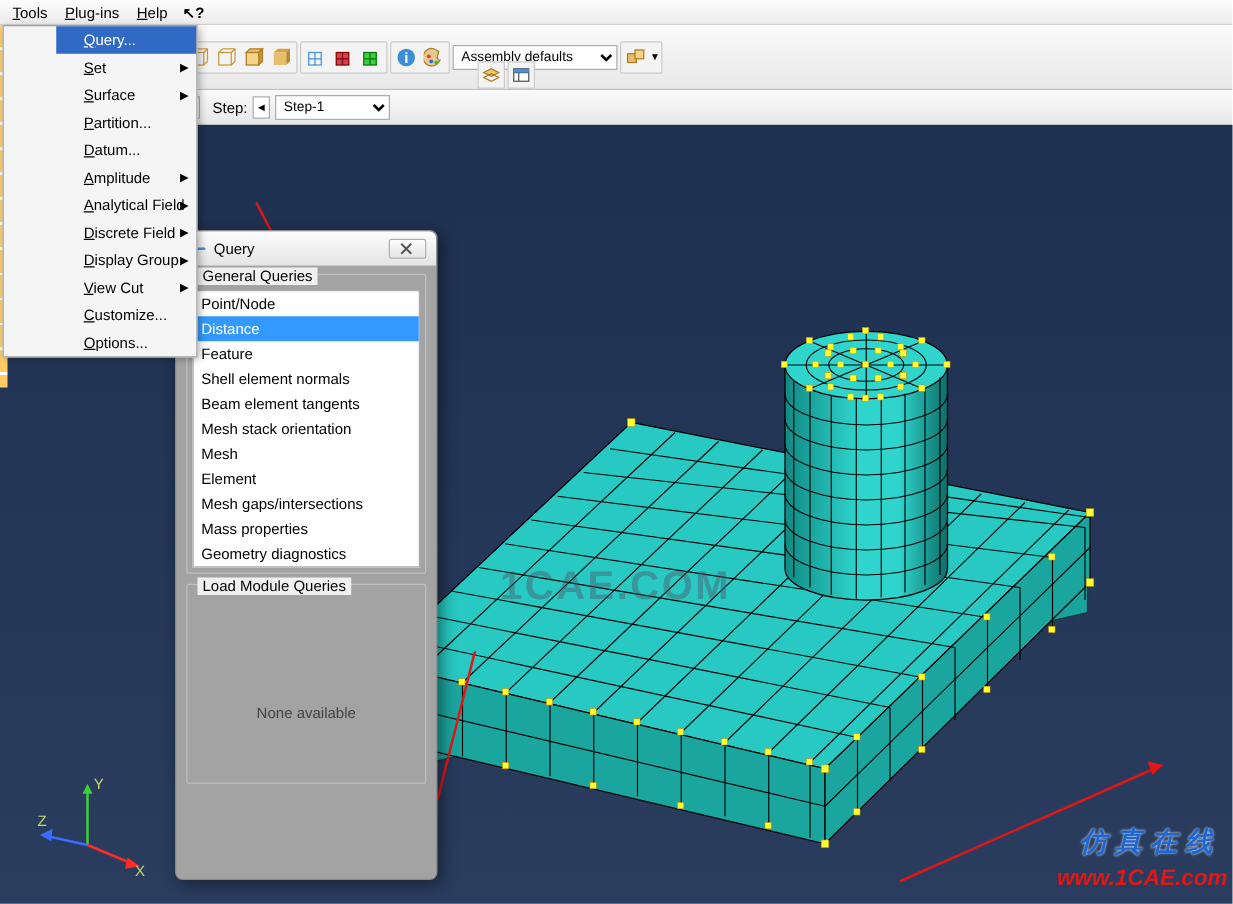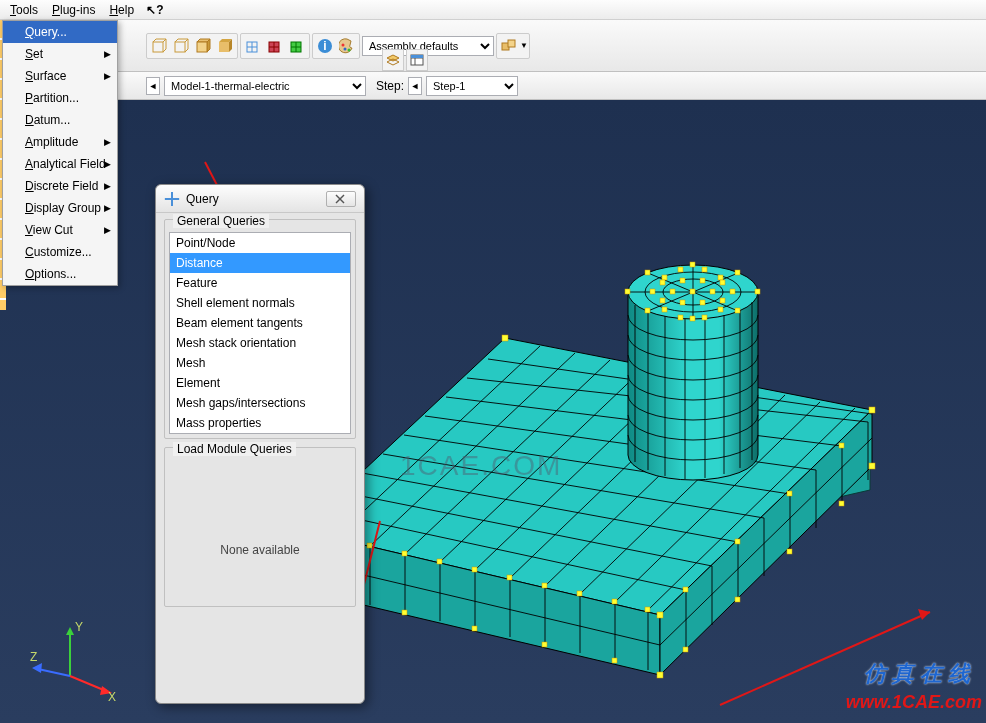--- a/index.html
+++ b/index.html
@@ -1,44 +1,44 @@
 <!DOCTYPE html>
 <html><head>
 <meta charset="utf-8">
 <style>
 *{box-sizing:border-box;margin:0;padding:0;font-family:"Microsoft YaHei","Segoe UI",Tahoma,sans-serif;font-size:12px;}
 html,body{width:986px;height:723px;overflow:hidden;background:#fff;}
 .menubar{display:flex;align-items:center;height:20px;background:linear-gradient(#fdfdfd,#ececec);border-bottom:1px solid #d0d0d0;padding-left:4px;gap:2px;}
 .menubar-item{padding:2px 6px;cursor:default;}
 .menubar-item u{text-decoration:underline;}
 .help-cursor{margin-left:4px;font-weight:bold;}
-.tools-dropdown{position:absolute;left:2px;top:20px;width:116px;background:#f5f5f5;border:1px solid #a0a0a0;box-shadow:2px 2px 6px rgba(0,0,0,.3);z-index:100;}
+.tools-dropdown{position:absolute;left:2px;top:20px;width:156px;background:#f5f5f5;border:1px solid #a0a0a0;box-shadow:2px 2px 6px rgba(0,0,0,.3);z-index:100;padding-left:42px;}
 .tools-item{display:flex;align-items:center;padding:3px 6px 3px 22px;cursor:default;position:relative;line-height:16px;}
 .tools-item.selected{background:#316ac5;color:#fff;}
 .tools-item .arrow{position:absolute;right:6px;font-size:9px;}
 .toolbar{height:52px;background:linear-gradient(#fafafa,#e8e8e8);border-bottom:1px solid #c0c0c0;display:flex;align-items:center;padding-left:146px;gap:2px;}
 .tb-group{display:flex;align-items:center;gap:0;border:1px solid #ccc;border-radius:2px;padding:1px;background:#f3f3f3;}
 .tb-btn{width:22px;height:22px;display:flex;align-items:center;justify-content:center;border:1px solid transparent;}
 .combo{height:20px;border:1px solid #abadb3;background:#fff;font-size:11px;padding:1px 2px;}
 .modelbar{height:28px;background:linear-gradient(#fafafa,#e8e8e8);border-bottom:1px solid #c0c0c0;display:flex;align-items:center;padding-left:146px;gap:4px;}
 .left-strip{position:absolute;left:0;top:20px;width:6px;height:290px;background:repeating-linear-gradient(#ffcc66 0 18px,#fff 18px 20px);z-index:50;}
 .viewport{position:absolute;left:0;top:100px;right:0;bottom:0;background:#1b2a4a;background:linear-gradient(#1e3050 0%,#2a3d5f 100%);overflow:hidden;}
-.query-dialog{position:absolute;left:155px;top:184px;width:210px;height:520px;background:#e5e5e5;border:1px solid #8a8a8a;border-radius:6px;box-shadow:3px 3px 12px rgba(0,0,0,.45);z-index:80;}
+.query-dialog{position:absolute;left:140px;top:184px;width:210px;height:520px;background:#a3a3a3;border:1px solid #8a8a8a;border-radius:6px;box-shadow:3px 3px 12px rgba(0,0,0,.45);z-index:80;}
 .dlg-title{height:28px;display:flex;align-items:center;padding:0 8px;background:linear-gradient(#fdfdfd,#e4e4e4);border-bottom:1px solid #c8c8c8;border-radius:6px 6px 0 0;}
 .dlg-title .ico{width:16px;height:16px;margin-right:6px;}
 .dlg-close{margin-left:auto;width:30px;height:16px;border:1px solid #b0b0b0;border-radius:2px;display:flex;align-items:center;justify-content:center;font-size:10px;background:linear-gradient(#fdfdfd,#e4e4e4);}
 .dlg-body{padding:6px 8px;}
 .groupbox{border:1px solid #c0c0c0;border-radius:2px;padding:6px 4px 4px;margin-bottom:8px;}
 .groupbox-label{position:relative;top:-12px;left:4px;background:#f0f0f0;padding:0 4px;display:inline-block;}
 .gq-list{border:1px solid #abadb3;background:#fff;margin-top:-8px;}
 .gq-item{padding:3px 6px;cursor:default;}
 .gq-item.selected{background:#3399ff;color:#fff;}
 .lmq-box{border:1px solid #c0c0c0;border-radius:2px;padding:6px 4px 4px;height:160px;position:relative;text-decoration:underline;}
 .lmq-none{position:absolute;left:0;right:0;top:60%;text-align:center;color:#444;}
-.watermark{position:absolute;left:400px;top:350px;color:rgba(80,90,110,.45);font-size:28px;font-weight:normal;letter-spacing:2px;pointer-events:none;}
+.watermark{position:absolute;left:400px;top:350px;color:rgba(80,90,110,.45);font-size:32px;font-weight:bold;letter-spacing:2px;pointer-events:none;}
 .cn-label{position:absolute;right:16px;bottom:34px;font-size:22px;font-weight:bold;color:#1e66d0;font-style:italic;text-shadow:0 0 2px #fff;}
 .url-label{position:absolute;right:4px;bottom:10px;font-size:18px;font-weight:bold;color:#e01717;font-style:italic;}
 .axis{position:absolute;left:30px;bottom:22px;z-index:60;}
 .axis-svg{overflow:visible;}
 svg{display:block;}
 </style>
 </head>
 <body>
 
 <div class="menubar">
@@ -193,21 +193,20 @@
         <rect x="2" y="3" width="12" height="10" fill="#fff" stroke="#555"></rect>
         <line x1="2" y1="6" x2="14" y2="6" stroke="#555"></line>
         <line x1="6" y1="3" x2="6" y2="13" stroke="#555"></line>
         <rect x="2" y="3" width="12" height="3" fill="#4a90d9"></rect>
       </svg>
     </div>
 </div>
 
 <div class="modelbar">
   <div class="tb-btn" style="width:14px;height:18px;border:1px solid #abadb3;background:#fff;font-size:9px">◄</div>
-  <select class="combo" style="width:202px"><option>Model-1-thermal-electric</option></select>
   <span style="margin-left:6px">Step:</span>
   <div class="tb-btn" style="width:14px;height:18px;border:1px solid #abadb3;background:#fff;font-size:9px">◄</div>
   <select class="combo" style="width:92px"><option>Step-1</option></select>
 </div>
 
 <div class="viewport">
   <svg width="986" height="623">
     <defs>
       <linearGradient id="cylSide" x1="0" x2="1">
           <stop offset="0" stop-color="#0f8a84"></stop>
@@ -425,20 +424,21 @@
           <div class="gq-item">Point/Node</div>
           <div class="gq-item selected">Distance</div>
           <div class="gq-item">Feature</div>
           <div class="gq-item">Shell element normals</div>
           <div class="gq-item">Beam element tangents</div>
           <div class="gq-item">Mesh stack orientation</div>
           <div class="gq-item">Mesh</div>
           <div class="gq-item">Element</div>
           <div class="gq-item">Mesh gaps/intersections</div>
           <div class="gq-item">Mass properties</div>
+          <div class="gq-item">Geometry diagnostics</div>
         </div>
     </div>
     <div class="lmq-box">
       <span class="groupbox-label">Load Module Queries</span>
       <div class="lmq-none">None available</div>
     </div>
   </div>
 </div>
 
 </body></html>

